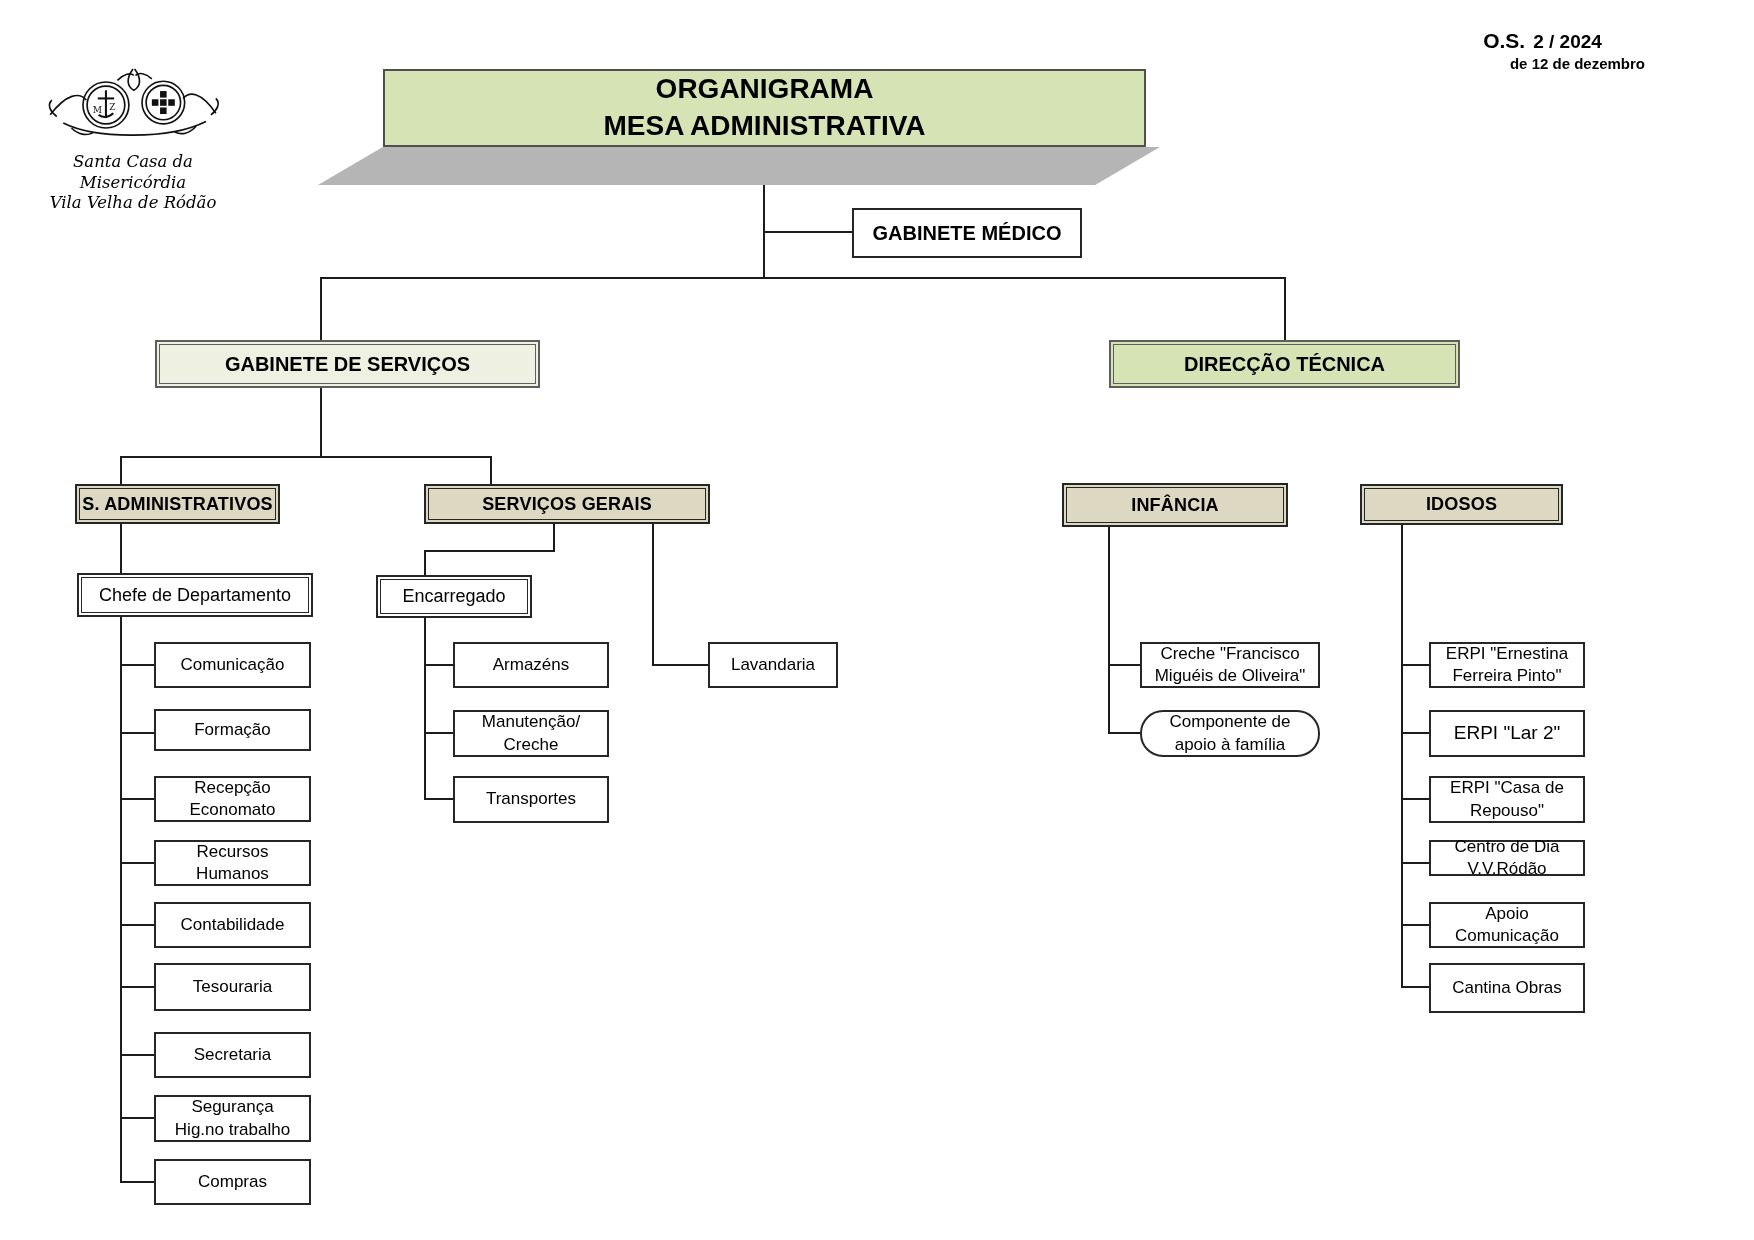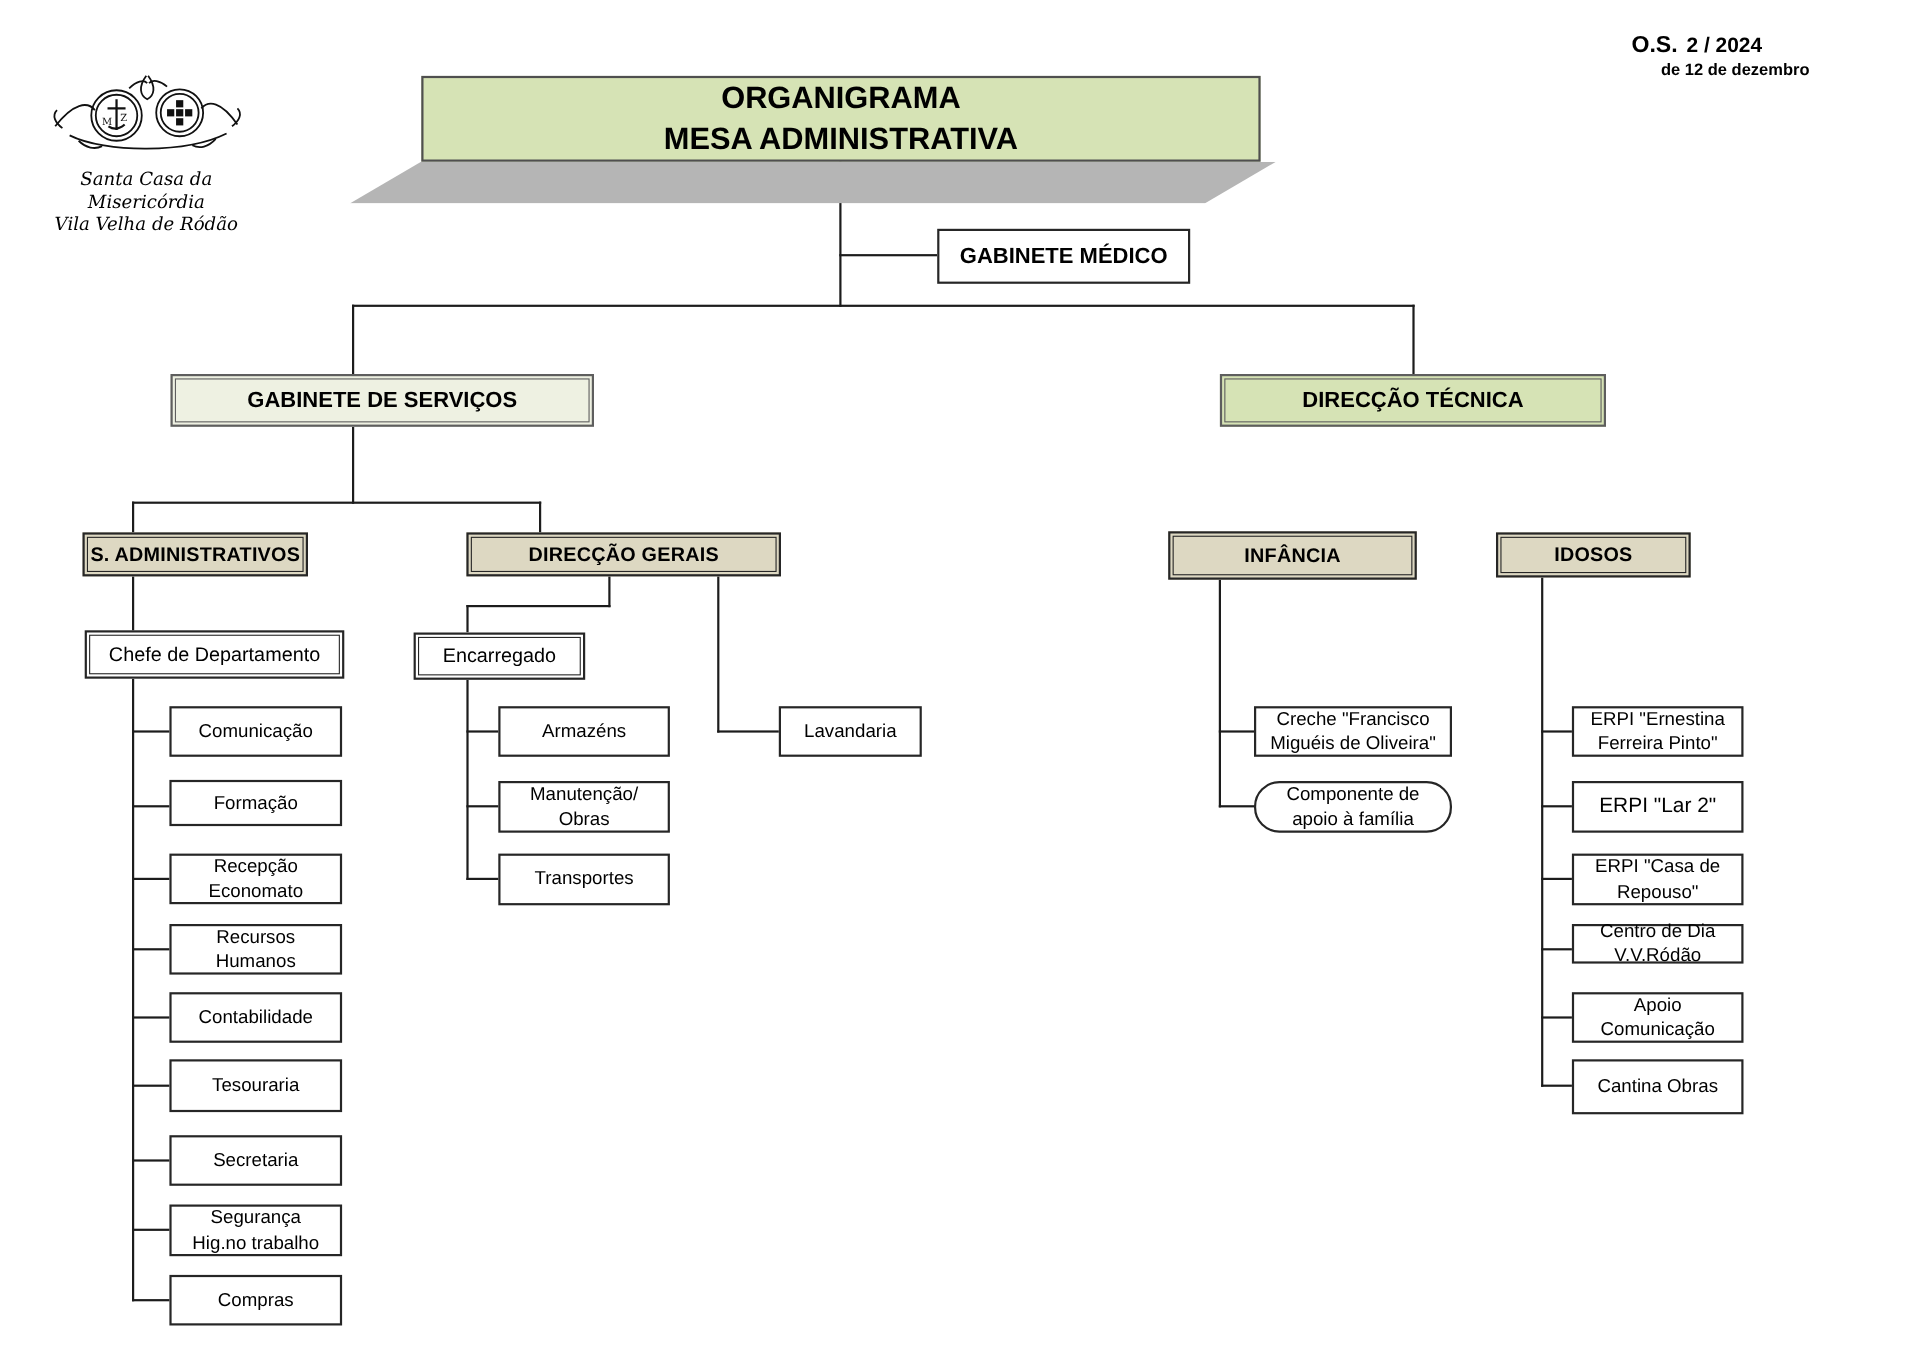--- a/index.html
+++ b/index.html
@@ -140,46 +140,46 @@
   </div>
 
   <div class="box leaf" style="left:852px;top:208px;width:230px;height:50px;font-weight:bold;font-size:20px;">GABINETE MÉDICO</div>
 
   <div class="box dbl tone-pale hdr-main" style="left:155px;top:340px;width:385px;height:48px;">GABINETE DE SERVIÇOS</div>
 
   <div class="box dbl tone-green hdr-main" style="left:1109px;top:340px;width:351px;height:48px;">DIRECÇÃO TÉCNICA</div>
 
   <div class="box dbl tone-tan hdr-tan" style="left:75px;top:484px;width:205px;height:40px;">S. ADMINISTRATIVOS</div>
 
-  <div class="box dbl tone-tan hdr-tan" style="left:424px;top:484px;width:286px;height:40px;">DIRECÇÃO GERAIS</div>
+  <div class="box dbl tone-tan hdr-tan" style="left:424px;top:484px;width:286px;height:40px;">SERVIÇOS GERAIS</div>
 
   <div class="box dbl tone-tan hdr-tan" style="left:1062px;top:483px;width:226px;height:44px;">INFÂNCIA</div>
 
-  <div class="box dbl tone-tan hdr-tan" style="left:1360px;top:484px;width:177px;height:41px;">IDOSOS</div>
+  <div class="box dbl tone-tan hdr-tan" style="left:1360px;top:484px;width:203px;height:41px;">IDOSOS</div>
 
   <div class="box dbl sub" style="left:77px;top:573px;width:236px;height:44px;">Chefe de Departamento</div>
 
   <div class="box dbl sub" style="left:376px;top:575px;width:156px;height:43px;">Encarregado</div>
 
   <div class="box leaf" style="left:154px;top:642px;width:157px;height:46px;">Comunicação</div>
   <div class="box leaf" style="left:154px;top:709px;width:157px;height:42px;">Formação</div>
   <div class="box leaf" style="left:154px;top:776px;width:157px;height:46px;">Recepção
 Economato</div>
   <div class="box leaf" style="left:154px;top:840px;width:157px;height:46px;">Recursos
 Humanos</div>
   <div class="box leaf" style="left:154px;top:902px;width:157px;height:46px;">Contabilidade</div>
   <div class="box leaf" style="left:154px;top:963px;width:157px;height:48px;">Tesouraria</div>
   <div class="box leaf" style="left:154px;top:1032px;width:157px;height:46px;">Secretaria</div>
   <div class="box leaf" style="left:154px;top:1095px;width:157px;height:47px;">Segurança
 Hig.no trabalho</div>
   <div class="box leaf" style="left:154px;top:1159px;width:157px;height:46px;">Compras</div>
 
   <div class="box leaf" style="left:453px;top:642px;width:156px;height:46px;">Armazéns</div>
   <div class="box leaf" style="left:453px;top:710px;width:156px;height:47px;">Manutenção/
-Obras</div>
+Creche</div>
   <div class="box leaf" style="left:453px;top:776px;width:156px;height:47px;">Transportes</div>
   <div class="box leaf" style="left:708px;top:642px;width:130px;height:46px;">Lavandaria</div>
 
   <div class="box leaf" style="left:1140px;top:642px;width:180px;height:46px;">Creche "Francisco
 Miguéis de Oliveira"</div>
   <div class="box leaf" style="left:1140px;top:710px;width:180px;height:47px;border-radius:23px;">Componente de
 apoio à família</div>
 
   <div class="box leaf" style="left:1429px;top:642px;width:156px;height:46px;">ERPI "Ernestina
 Ferreira Pinto"</div>

